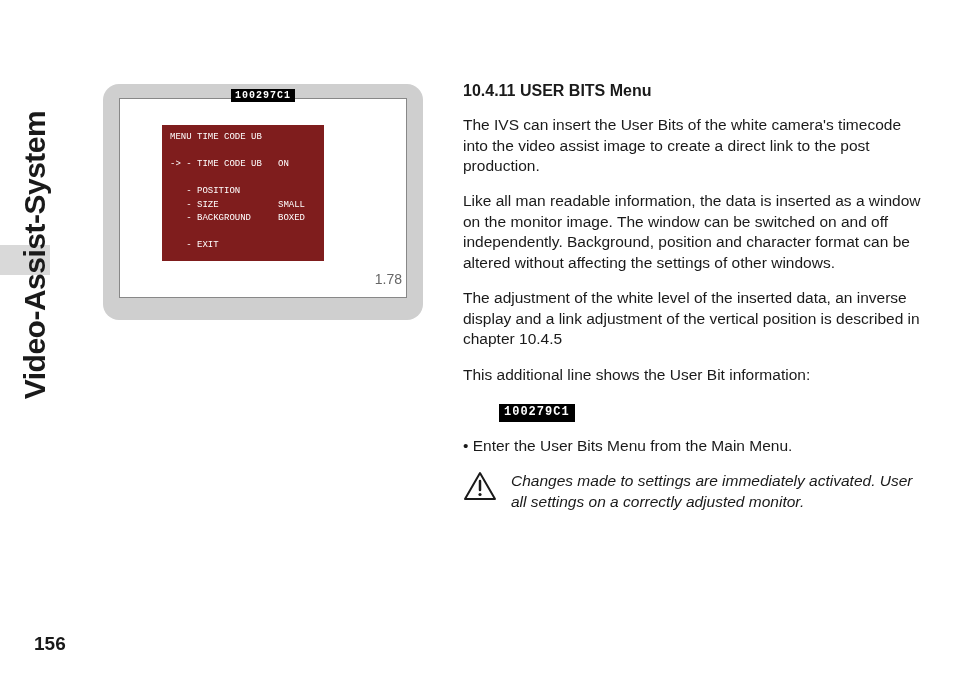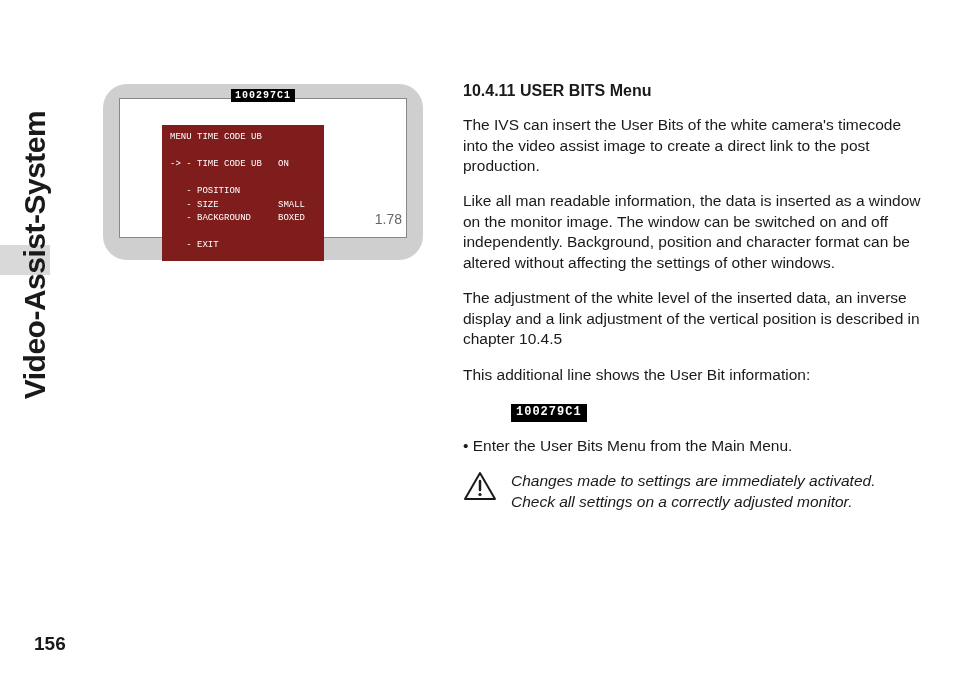--- a/index.html
+++ b/index.html
@@ -45,23 +45,23 @@
     font-weight: 900;
     font-size: 19px;
     font-family: Arial Black, Arial, sans-serif;
     margin-left: 16px;
   }
   .monitor-frame {
     position: absolute;
     left: 103px;
     top: 84px;
     width: 320px;
-    height: 176px;
+    height: 236px;
     background: #cfcfcf;
-    border-radius: 24px;
+    border-radius: 16px;
     padding: 14px 16px 22px 16px;
   }
   .monitor-screen {
     width: 100%;
     height: 100%;
     background: #fff;
     border: 1px solid #888;
     position: relative;
   }
   .title-pill {
@@ -114,21 +114,21 @@
   .right-col p { margin-bottom: 15px; }
   .data-pill {
     display: inline-block;
     background: #000;
     color: #fff;
     font-family: "Courier New", monospace;
     font-size: 12px;
     padding: 1px 5px;
     letter-spacing: 1px;
     font-weight: bold;
-    margin: 2px 0 14px 48px;
+    margin: 2px 0 14px 36px;
   }
   .bullet-line { margin-bottom: 16px; padding-left: 14px; text-indent: -14px; }
   .note-row { display: flex; gap: 14px; align-items: flex-start; }
   .warn-icon svg { width: 34px; height: 30px; }
   .note-text { font-style: italic; font-size: 15.5px; line-height: 1.3; }
 </style>
 </head>
 <body>
 
 <div class="sidebar-notch"></div>
@@ -164,15 +164,15 @@
   <div class="data-pill">100279C1</div>
   <p class="bullet-line">•  Enter the User Bits Menu from the Main Menu.</p>
   <div class="note-row">
     <div class="warn-icon">
       <svg viewBox="0 0 34 30">
         <polygon points="17,2 32,28 2,28" fill="none" stroke="#1a1a1a" stroke-width="2" stroke-linejoin="round"></polygon>
         <line x1="17" y1="10" x2="17" y2="19" stroke="#1a1a1a" stroke-width="2.5" stroke-linecap="round"></line>
         <circle cx="17" cy="23.5" r="1.6" fill="#1a1a1a"></circle>
       </svg>
     </div>
-    <div class="note-text">Changes made to settings are immediately activated. Check all settings on a correctly adjusted monitor.</div>
+    <div class="note-text">Changes made to settings are immediately activated. User all settings on a correctly adjusted monitor.</div>
   </div>
 </div>
 
 </body></html>

